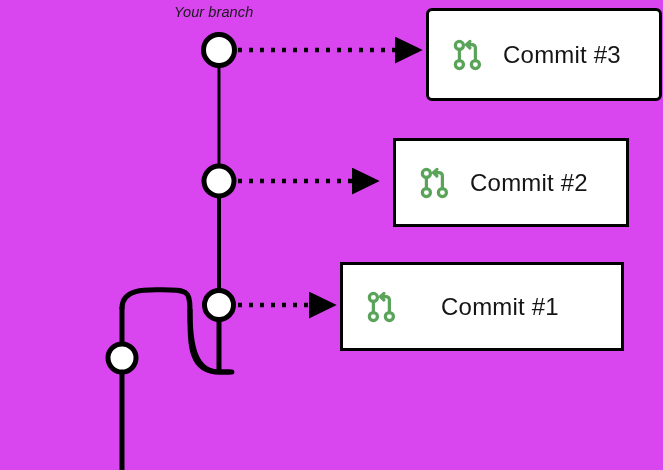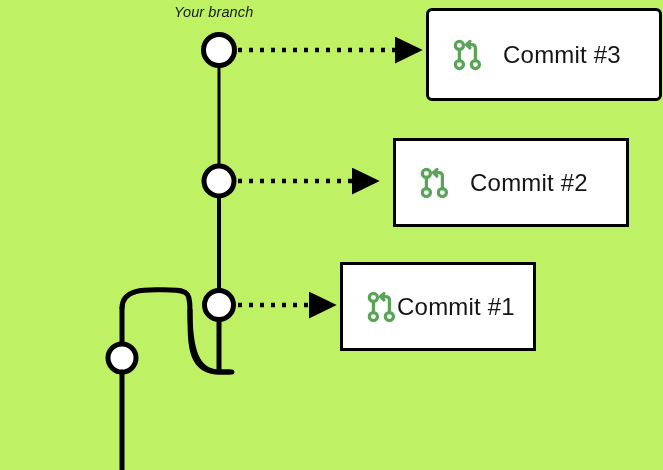--- a/index.html
+++ b/index.html
@@ -7,21 +7,21 @@
     padding: 0;
     background: #ffffff;
   }
   body {
     font-family: "Liberation Sans", sans-serif;
   }
   #canvas {
     position: relative;
     width: 663px;
     height: 470px;
-    background: #bef264;
+    background: #d946ef;
     overflow: hidden;
   }
   #graph-svg {
     position: absolute;
     left: 0;
     top: 0;
     width: 663px;
     height: 470px;
   }
   .branch-label {
@@ -44,21 +44,21 @@
   .commit-card {
     position: absolute;
     box-sizing: border-box;
     background: #ffffff;
     border: 3px solid #000000;
     display: flex;
     align-items: center;
   }
   #commit-card-3 { left: 426px; top: 8px;   width: 236px; height: 93px; border-radius: 6px; }
   #commit-card-2 { left: 393px; top: 138px; width: 236px; height: 89px; }
-  #commit-card-1 { left: 340px; top: 262px; width: 196px; height: 89px; }
+  #commit-card-1 { left: 340px; top: 262px; width: 284px; height: 89px; }
   .commit-icon {
     flex: 0 0 auto;
     margin-left: 24px;
     width: 30px;
     height: 32px;
     display: block;
   }
   .commit-label {
     flex: 1 1 auto;
     text-align: center;

